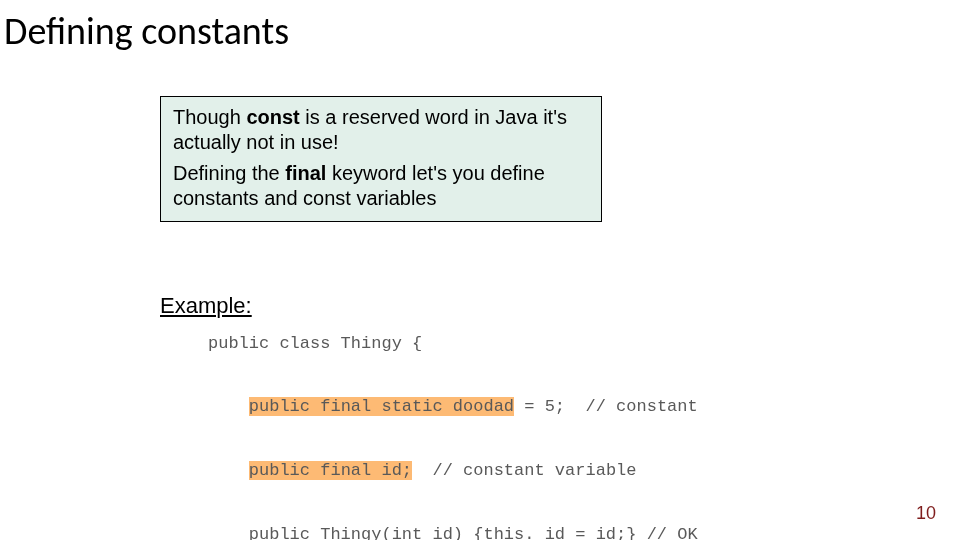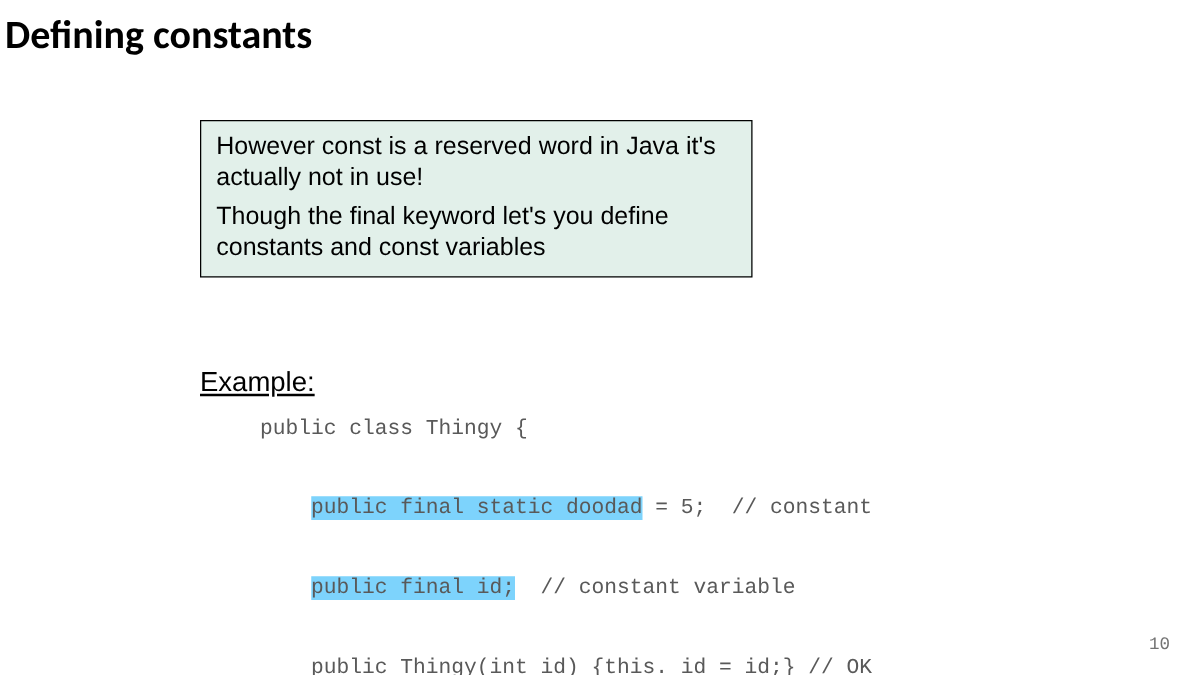--- a/index.html
+++ b/index.html
@@ -16,22 +16,22 @@
   .slide {
     position: relative;
     width: 960px;
     height: 540px;
     box-sizing: border-box;
   }
   .title {
     position: absolute;
     top: 8px;
     left: 4px;
-    font-size: 32px;
-    font-weight: 700;
+    font-size: 38px;
+    font-weight: 400;
     letter-spacing: 0px;
   }
   .info-box {
     position: absolute;
     top: 96px;
     left: 160px;
     width: 442px;
     background: #e2f0ea;
     border: 1px solid #000;
     padding: 8px 12px 10px 12px;
@@ -62,46 +62,46 @@
     line-height: 1.25;
     color: #595959;
     white-space: pre;
   }
   .code-line {
     display: block;
     position: relative;
     margin-left: 48px;
   }
   .hl {
-    background: #7dd3fc;
+    background: #fdba74;
     padding: 0 0px;
   }
   .page-number {
     position: absolute;
     bottom: 16px;
     right: 24px;
-    font-size: 14px;
-    color: #737373;
-    font-family: Liberation Mono, monospace;
+    font-size: 18px;
+    color: #7f1d1d;
+    font-family: Liberation Sans, sans-serif;
   }
-  .bold { font-weight: 400; }
+  .bold { font-weight: 700; }
 </style>
 </head>
 <body>
 
 <div class="slide">
 
   <div class="title">Defining constants</div>
 
   <div class="info-box">
     <p>
-      <span>However </span><span class="bold">const</span><span> is a reserved word in Java it's actually not in use!</span>
+      <span>Though </span><span class="bold">const</span><span> is a reserved word in Java it's actually not in use!</span>
     </p>
     <p>
-      <span>Though the </span><span class="bold">final</span><span> keyword let's you define constants and const variables</span>
+      <span>Defining the </span><span class="bold">final</span><span> keyword let's you define constants and const variables</span>
     </p>
   </div>
 
   <div class="example-label">Example:</div>
 
   <div class="code-block">
     <span class="code-line">public class Thingy {</span>
     <span class="code-line"><span>    </span><span class="hl">public final static doodad</span><span> = 5;  // constant</span></span>
     <span class="code-line"><span>    </span><span class="hl">public final id;</span><span>  // constant variable</span></span>
     <span class="code-line">    public Thingy(int id) {this. id = id;} // OK</span>

